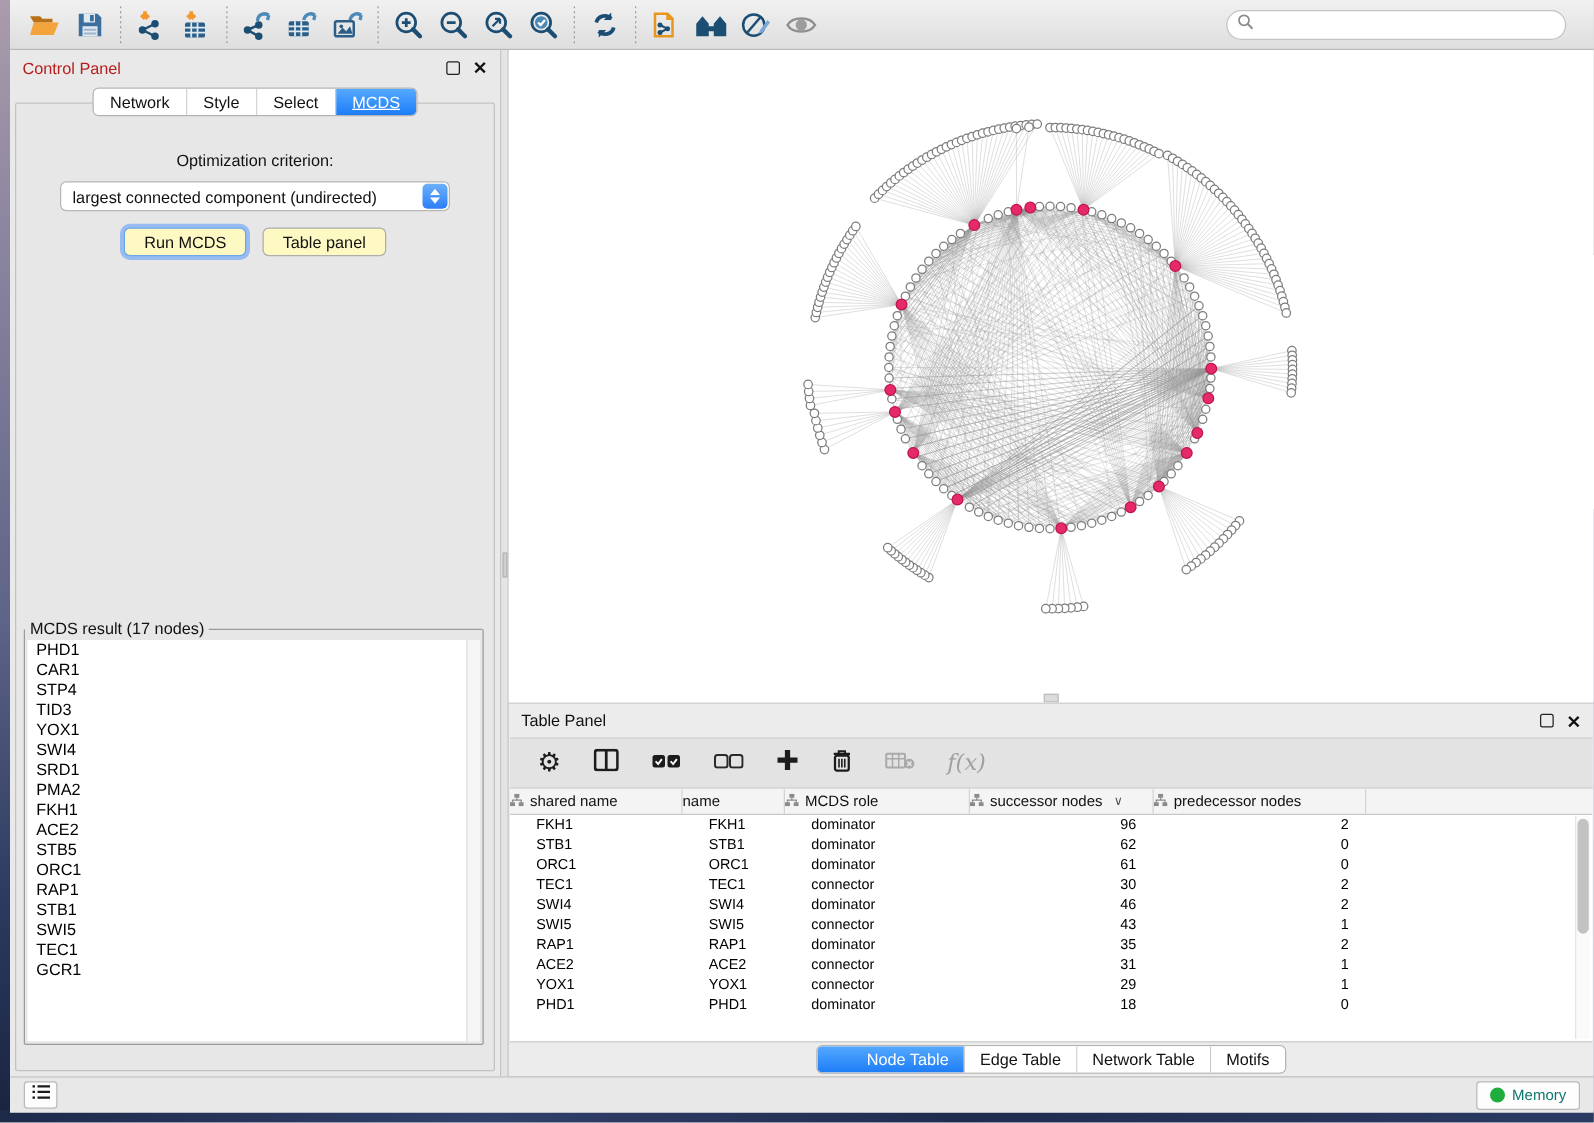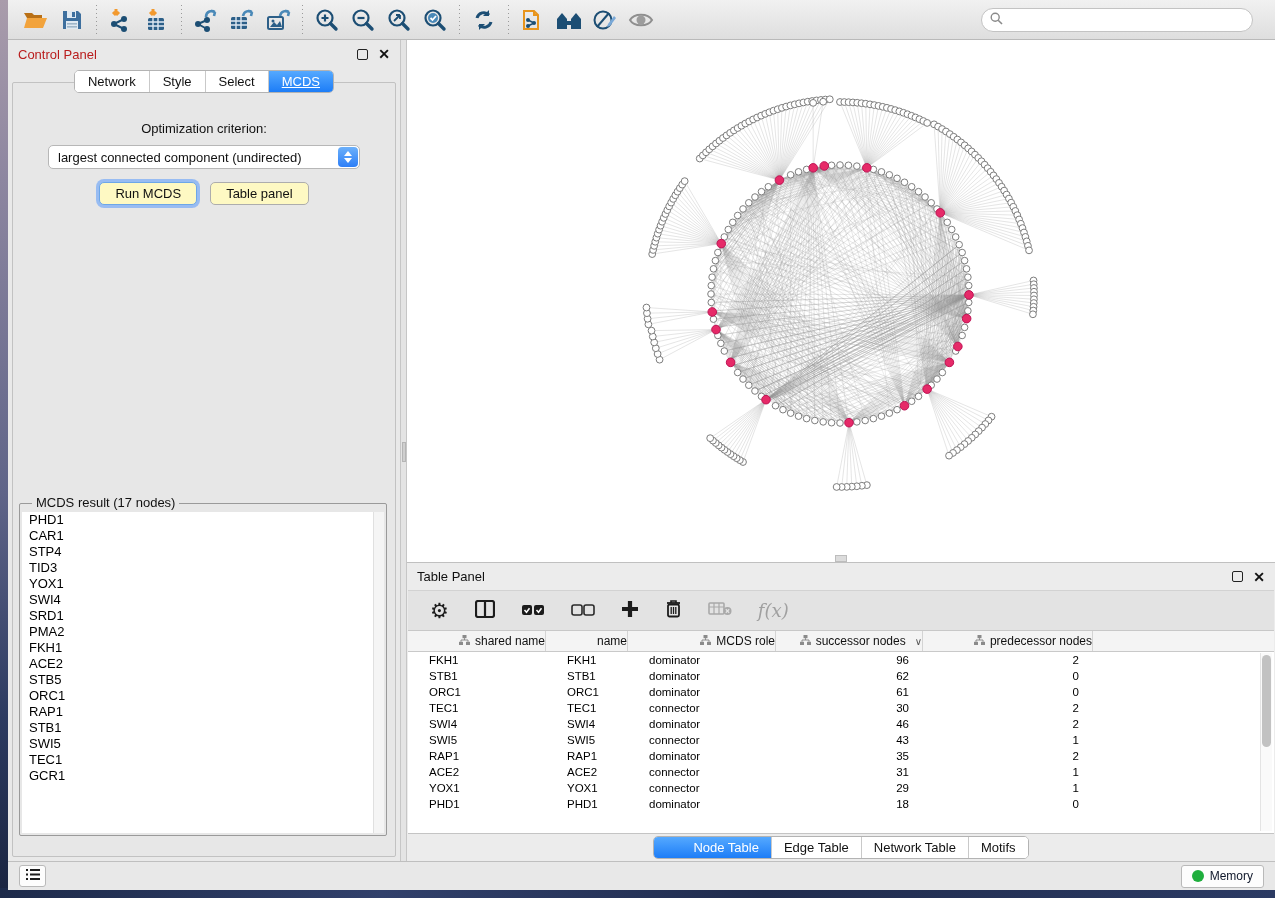--- a/index.html
+++ b/index.html
@@ -55,21 +55,21 @@
     background:linear-gradient(#6cb0fa,#2d7ef7); display:flex; flex-direction:column; align-items:center; justify-content:center; gap:2px; }
   .sel-spin i { display:block; width:0; height:0; border-left:4px solid transparent; border-right:4px solid transparent; }
   .spin-up { border-bottom:5px solid #fff; }
   .spin-down { border-top:5px solid #fff; }
   .btn-row { display:flex; justify-content:center; gap:13px; margin-top:13px; }
   .mac-btn { font-size:13px; padding:3px 15px; background:#fef9c3; border:1px solid #adadad; border-radius:5px; color:#111; }
   .mac-btn.focused { box-shadow:0 0 0 3px rgba(100,160,250,.6); border-color:#6da7e8; }
 
   .group-box { position:absolute; left:6px; right:8px; top:420px; bottom:20px;
     border:1px solid #9a9a9a; border-radius:2px; }
-  .group-legend { position:absolute; top:-9px; left:12px; background:#e7e7e7; padding:0 4px; font-size:13px; color:#111; }
+  .group-legend { position:absolute; top:-9px; left:0; background:#e7e7e7; padding:0 4px; font-size:13px; color:#111; }
   .mcds-list { position:absolute; inset:8px 2px 2px 2px; background:#fff; overflow:hidden; }
   .mcds-scroll { position:absolute; top:0; right:0; bottom:0; width:11px; background:#f5f5f5; border-left:1px solid #e0e0e0; }
   .mcds-item { font-size:13px; color:#000; line-height:16px; padding-left:7px; }
 
   
   .v-split { width:7px; flex:0 0 auto; background:#e4e4e4; border-left:1px solid #c6c6c6;
     border-right:1px solid #c6c6c6; position:relative; }
   .v-split .handle { position:absolute; top:402px; left:1px; width:4px; height:20px; background:#cfcfcf; border:1px solid #b5b5b5; }
 
   
@@ -93,21 +93,21 @@
   .tp-header { height:27px; display:flex; align-items:center; padding:0 10px; }
   .tp-title { font-size:13px; color:#111; }
   .tp-toolbar { height:41px; background:#e3e3e3; border-top:1px solid #d2d2d2; border-bottom:1px solid #c8c8c8;
     display:flex; align-items:center; padding-left:22px; gap:26px; margin:0 1px; }
   .tp-tool { display:flex; align-items:center; justify-content:center; color:#1c1c1c; }
   .tp-tool.disabled { color:#a9a9a9; }
   .gear-glyph { font-size:21px; line-height:1; }
   .fx-label { font-family:"DejaVu Serif", serif; font-style:italic; font-size:18px; color:#a0a0a0; }
   .tp-table { flex:1; background:#fff; margin:0 1px; position:relative; overflow:hidden; border-bottom:1px solid #c4c4c4; }
   .t-head { display:flex; height:21px; background:#f4f4f4; border-bottom:1px solid #c9c9c9; }
-  .t-hcell { display:flex; align-items:center; justify-content:flex-end; gap:5px; font-size:12px; color:#111;
+  .t-hcell { display:flex; align-items:center; justify-content:flex-start; gap:5px; font-size:12px; color:#111;
     border-right:1px solid #d4d4d4; position:relative; }
   .t-hcell .sort { font-size:10px; color:#555; margin-left:4px; }
   .t-row { display:flex; height:16px; }
   .t-cell { font-size:11.5px; color:#000; line-height:16px; white-space:nowrap; overflow:hidden; }
   .t-cell.txt { padding-left:21px; text-align:left; }
   .t-cell.num { text-align:right; padding-right:14px; }
   .t-scroll { position:absolute; top:22px; right:2px; bottom:2px; width:12px; background:#fafafa; border-left:1px solid #e4e4e4; }
   .t-thumb { position:absolute; top:2px; left:1px; width:9px; height:92px; background:#c2c2c2; border-radius:5px; }
   .tp-tabs { height:27px; display:flex; align-items:flex-start; justify-content:center; padding-top:2px; }
   .tp-tabbar { display:inline-flex; border:1px solid #b3b3b3; border-radius:5px; overflow:hidden; background:#fff; }
@@ -116,21 +116,21 @@
   .tp-tab.active { background:linear-gradient(#55a9ff,#1d7df7); color:#fff;padding-left:39px; }
 
   
   .statusbar { height:29px; flex:0 0 auto; background:#e8e8e8; border-top:1px solid #bfbfbf;
     display:flex; align-items:center; padding:0 11px; }
   .menu-btn { width:27px; height:22px; background:#fdfdfd; border:1px solid #b9b9b9; border-radius:3px;
     display:flex; align-items:center; justify-content:center; }
   .memory-btn { margin-left:auto; height:23px; background:#fdfdfd; border:1px solid #b9b9b9; border-radius:3px;
     display:flex; align-items:center; gap:6px; padding:0 10px; }
   .mem-dot { width:12px; height:12px; border-radius:50%; background:#1fae3d; }
-  .memory-btn span { font-size:12px; color:#0f172a; }
+  .memory-btn span { font-size:12px; color:#0f766e; }
 </style>
 </head>
 <body>
 
 <div class="desktop"></div>
 <div class="desktop-bottom"></div>
 
 <div class="app">
 
   <div class="toolbar">

